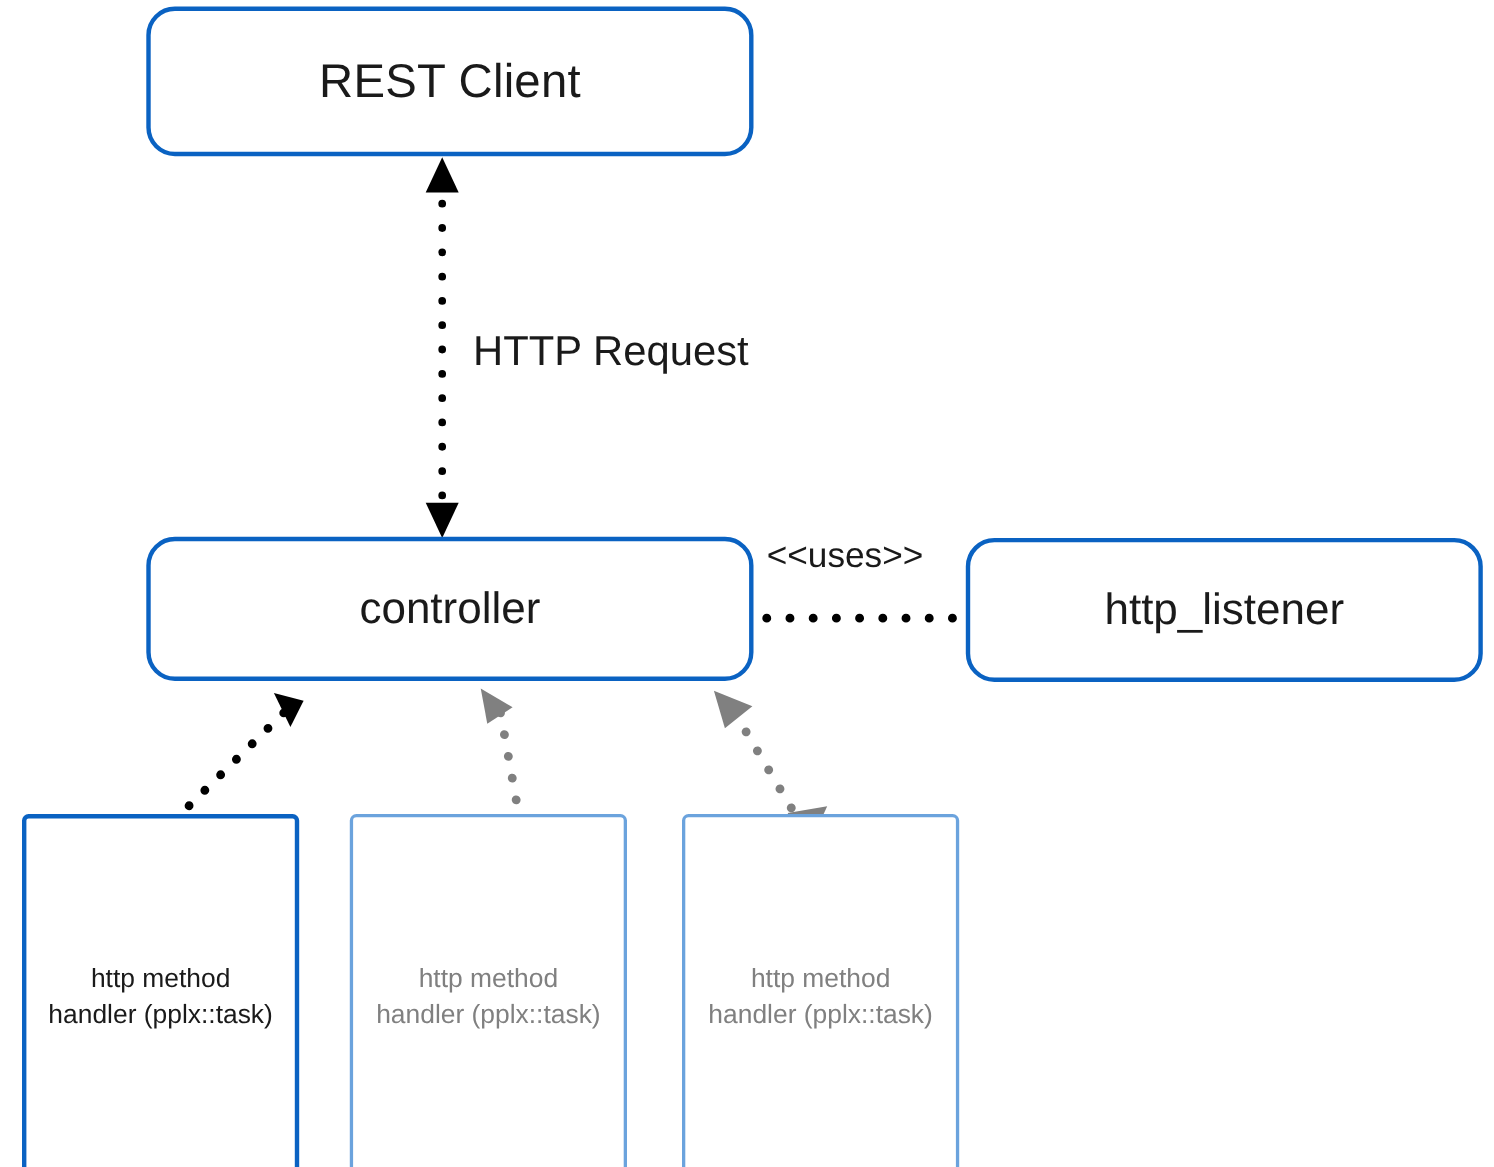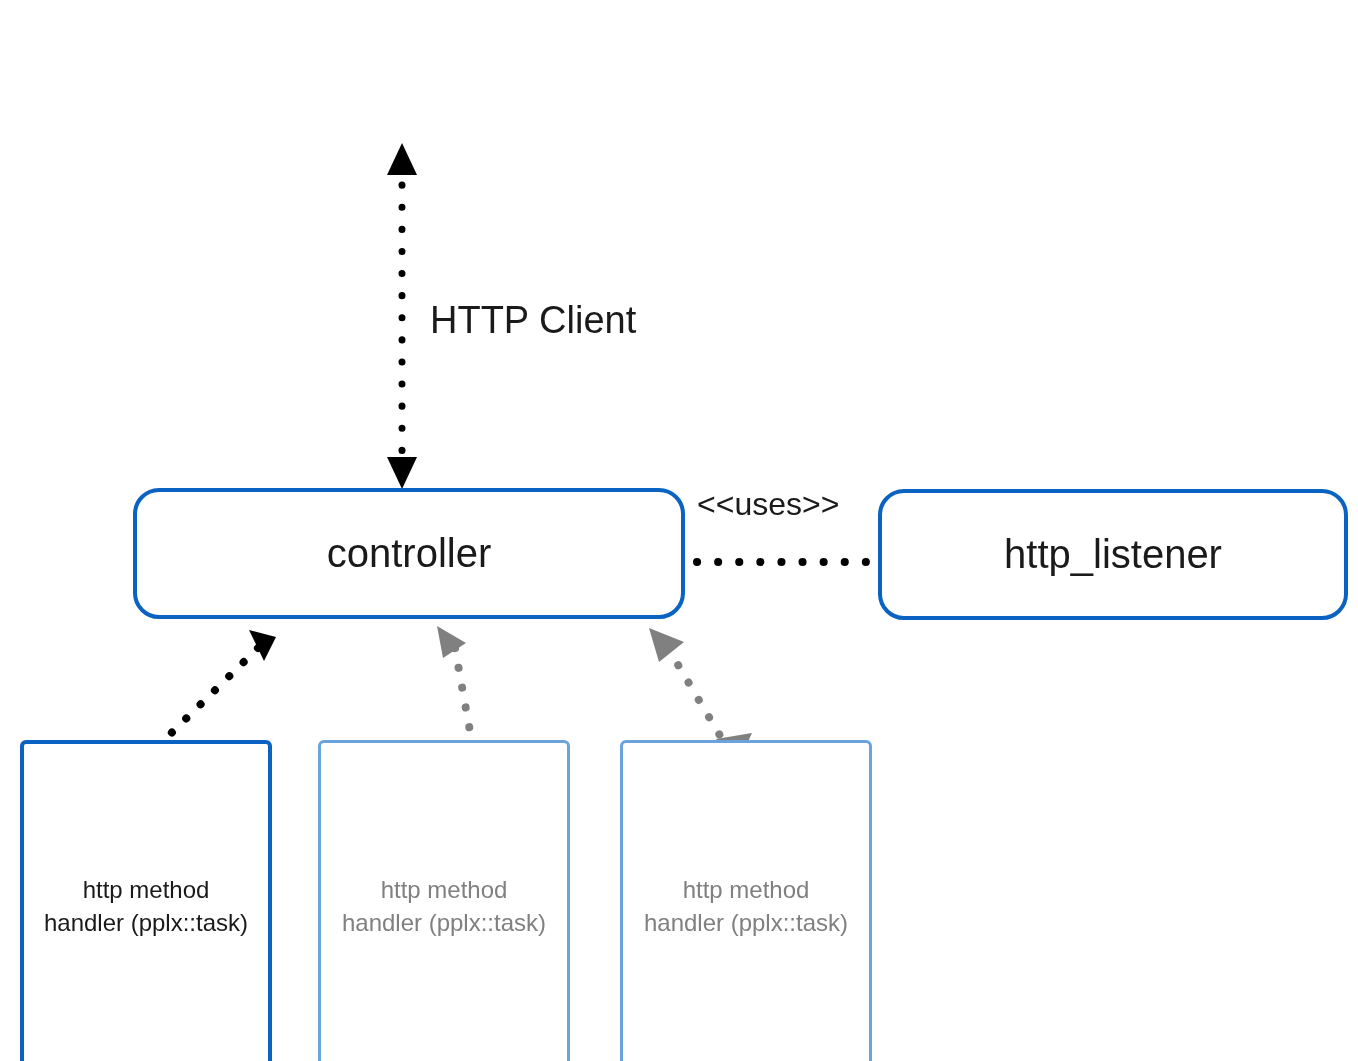--- a/index.html
+++ b/index.html
@@ -169,20 +169,23 @@
      handler 3 : gray dotted, diagonal right-down --&gt;
     <g>
       <line x1="668" y1="648" x2="725" y2="744" stroke="#808080" stroke-width="8" stroke-linecap="round" stroke-dasharray="0.1 20"></line>
 
       <polygon points="649,628 684,642 659,662" fill="#808080"></polygon>
 
       <polygon points="735,770 716,739 752,733" fill="#808080"></polygon>
     </g>
   </svg>
 
+  <div class="node" id="node-rest-client">
+    <span class="node-label">REST Client</span>
+  </div>
 
   <div class="node" id="node-http-listener">
     <span class="node-label">http_listener</span>
   </div>
 
   <div class="node" id="node-controller">
     <span class="node-label">controller</span>
   </div>
 
   <div class="node handler active" id="node-handler-1">
@@ -193,17 +196,17 @@
   <div class="node handler faded" id="node-handler-2">
     <span class="node-label">http method
 handler (pplx::task)</span>
   </div>
 
   <div class="node handler faded" id="node-handler-3">
     <span class="node-label">http method
 handler (pplx::task)</span>
   </div>
 
-  <div class="edge-label" id="label-http-request">HTTP Client</div>
+  <div class="edge-label" id="label-http-request">HTTP Request</div>
 
   <div class="edge-label" id="label-uses">&lt;&lt;uses&gt;&gt;</div>
 
 </div>
 
 </body></html>

